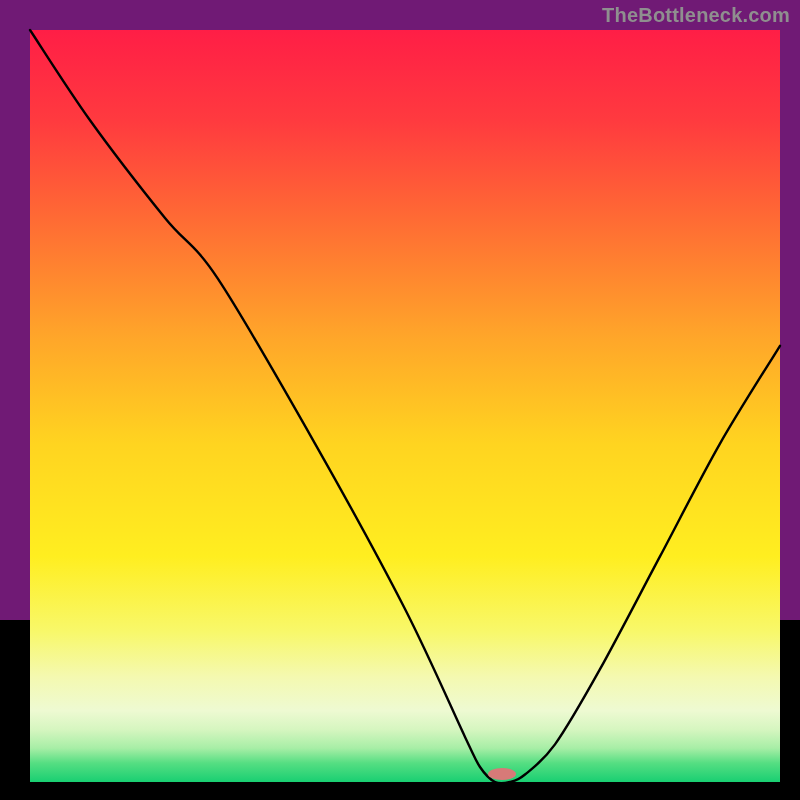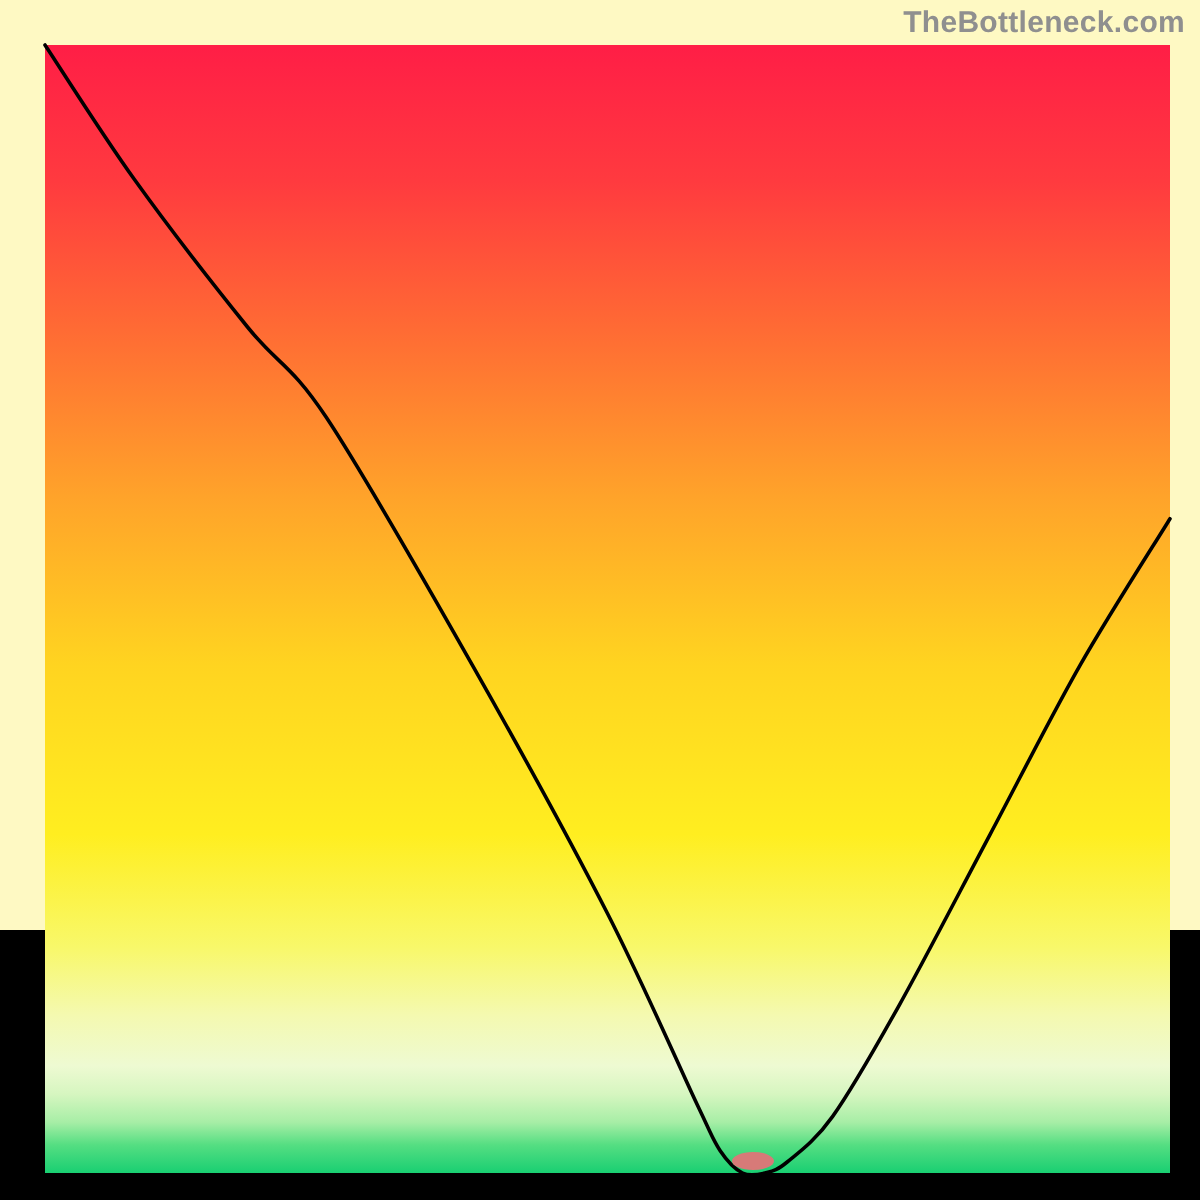--- a/index.html
+++ b/index.html
@@ -7,21 +7,21 @@
     padding: 0;
     width: 800px;
     height: 800px;
     overflow: hidden;
     background: #000;
   }
   .frame {
     position: relative;
     width: 800px;
     height: 620px;
-    background: #fef9c3;
+    background: #701a75;
   }
   .watermark {
     position: absolute;
     top: 4px;
     right: 10px;
     font-family: Arial, Helvetica, sans-serif;
     font-size: 20px;
     font-weight: 600;
     color: #8f8f8f;
     letter-spacing: 0.2px;

